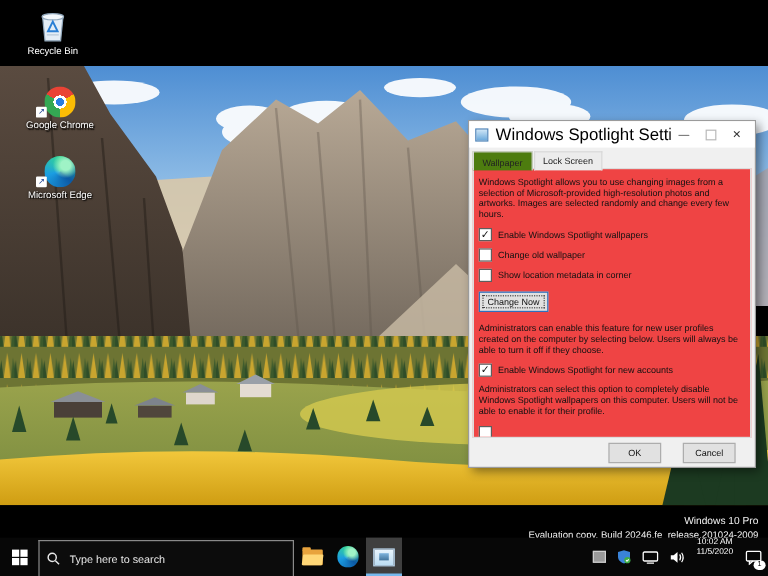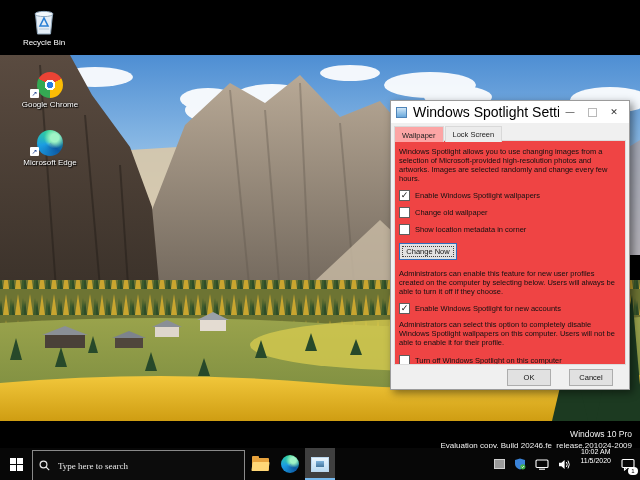--- a/index.html
+++ b/index.html
@@ -39,21 +39,21 @@
            background:linear-gradient(#cfe6f7,#6aa9dc);}
   .titlebar .title{font-size:14px;color:#000;flex:1;white-space:nowrap;overflow:hidden;}
   .winbtn{width:22px;height:18px;display:flex;align-items:center;justify-content:center;
           font-size:9px;color:#333;}
   .winbtn.max .box{width:7px;height:7px;border:1px solid #b9b9b9;}
   .winbtn.close{margin-right:4px;}
 
   .tabstrip{display:flex;margin:3px 0 0 3px;position:relative;z-index:2;}
   .tab{padding:3px 7px 2px;border:1px solid #d9d9d9;border-bottom:none;background:#ececec;
        font-size:7.5px;color:#222;margin-right:1px;}
-  .tab.active{background:#fca5a5;position:relative;top:0;padding-top:4px;}
+  .tab.active{background:#4d7c0f;position:relative;top:0;padding-top:4px;}
 
   .page{position:absolute;left:3px;right:3px;top:39px;bottom:24px;background:#ef4444;
         border:1px solid #dcdcdc;padding:6px 4px;overflow:hidden;}
   .page p{margin:0 0 7px;line-height:9px;}
   .cbrow{display:flex;align-items:center;margin:0 0 6px;}
   .cbbox{width:9px;height:9px;border:1px solid #5e5e5e;background:#fff;margin-right:5px;
          display:flex;align-items:center;justify-content:center;font-size:9px;line-height:9px;
          color:#111;flex:0 0 auto;}
   .btn{display:inline-block;background:#e1e1e1;border:1px solid #adadad;font-size:7.5px;
        text-align:center;color:#111;}
@@ -65,21 +65,21 @@
 
   
   .taskbar{position:absolute;left:0;bottom:0;width:640px;height:32px;background:#070707;z-index:10;
            display:flex;align-items:stretch;color:#fff;}
   .startbtn{width:32px;display:flex;align-items:center;justify-content:center;}
   .winlogo{display:grid;grid-template-columns:6px 6px;grid-template-rows:6px 6px;gap:1px;}
   .winlogo i{background:#fff;display:block;}
   .searchbox{width:199px;margin:2px 0 0;border:1px solid #8a8a8a;border-bottom:none;background:#0c0c0c;
              display:flex;align-items:center;padding:0 6px;gap:6px;}
   .searchbox input{flex:1;background:transparent;border:none;outline:none;color:#e8e8e8;
-                   font-size:9px;font-family:Liberation Serif, serif;}
+                   font-size:9px;font-family:Liberation Sans, sans-serif;}
   .searchbox input::placeholder{color:#e8e8e8;opacity:1;}
   .tile{width:30px;display:flex;align-items:center;justify-content:center;position:relative;}
   .tile.active{background:#3f3f3f;box-shadow:inset 0 -2px 0 #76b9ed;}
   .folder{position:relative;width:17px;height:13px;}
   .folder .back{position:absolute;inset:0;background:#e8a33d;border-radius:1px;}
   .folder .back:before{content:"";position:absolute;left:0;top:-2px;width:7px;height:3px;
                        background:#e8a33d;border-radius:1px 1px 0 0;}
   .folder .front{position:absolute;left:0;bottom:0;width:17px;height:9px;background:#ffd777;
                  border-radius:1px;transform:skewX(-8deg);}
   .edge-ball.small{width:18px;height:18px;}
@@ -272,21 +272,20 @@
 
       <div class="cbrow">
         <span class="cbbox">✓</span>
         <span>Enable Windows Spotlight for new accounts</span>
       </div>
 
       <p>Administrators can select this option to completely disable Windows Spotlight wallpapers on this computer. Users will not be able to enable it for their profile.</p>
 
       <div class="cbrow" style="margin-top:8px;">
         <span class="cbbox"></span>
-        <span>Turn off Windows Spotlight on this computer</span>
       </div>
 
       
     </div>
 
     <div class="footer">
       <span class="btn">OK</span>
       <span class="btn">Cancel</span>
     </div>
   </div>

